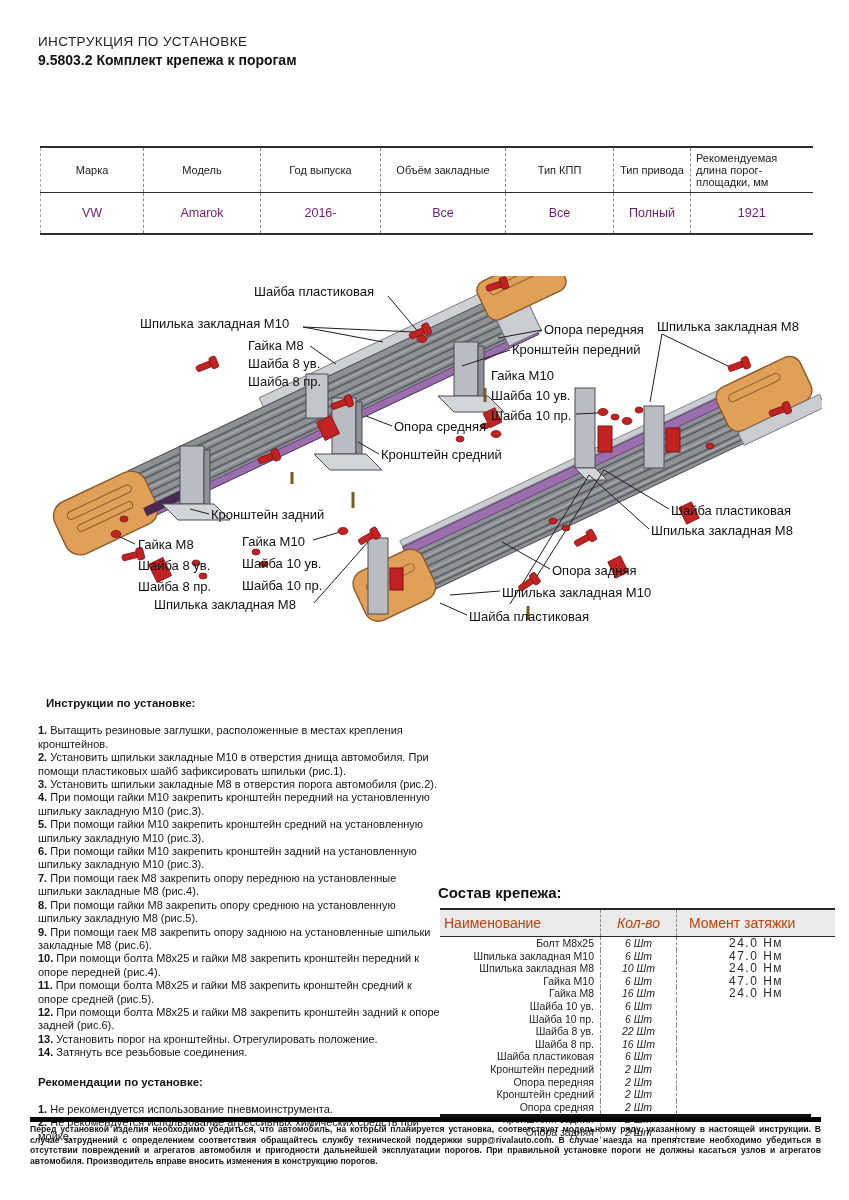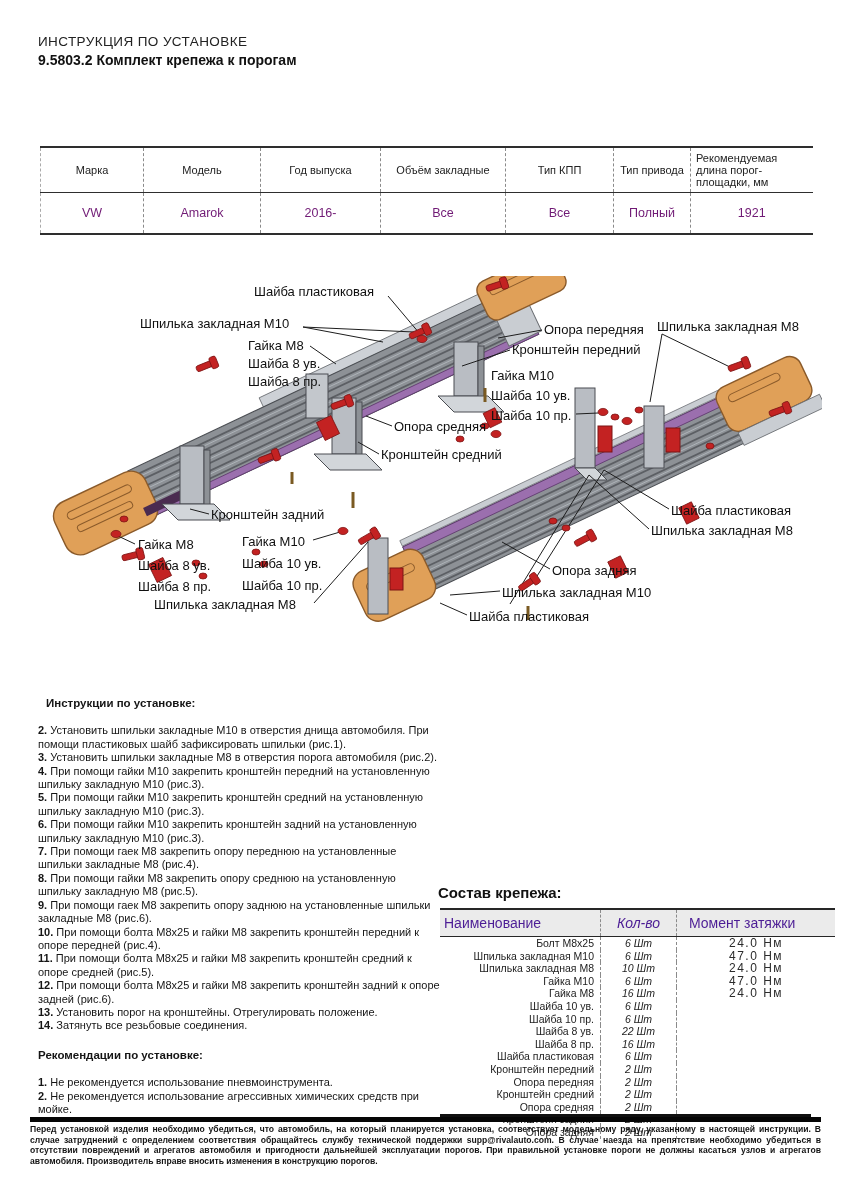--- a/index.html
+++ b/index.html
@@ -39,21 +39,21 @@
   .instructions{left:38px;top:697px;width:404px;font-size:11px;line-height:13.4px;color:#151515;}
   .ins-head{font-size:11.5px;font-weight:bold;margin:0 0 14px 0;padding-left:8px;}
   .ins-item{margin:0;}
   .rec-head{font-size:11.5px;font-weight:bold;margin:16px 0 14px 0;}
 
   
   .parts-head{left:438px;top:884px;font-size:15px;font-weight:bold;color:#111;}
   .ptable{left:440px;top:908px;width:371px;border-collapse:collapse;table-layout:fixed;}
   .ptable .phrow td{
     background:#ebebeb;border-top:2px solid #262626;border-bottom:1.5px solid #262626;
-    font-size:14px;color:#4c1d95;height:26px;
+    font-size:14px;color:#c2410c;height:26px;
   }
   .ptable td{padding:0 0;}
   .ptable .c-name{width:150px;text-align:right;padding-right:6px;}
   .ptable .c-qty{width:75px;text-align:center;border-left:1px dashed #8a8a8a;border-right:1px dashed #8a8a8a;font-style:italic;}
   .ptable .c-tq{width:146px;text-align:left;padding-left:52px;}
   .ptable .phrow .c-name{text-align:left;padding-left:4px;}
   .ptable .prow td{font-size:10.5px;height:12.6px;line-height:12.6px;color:#1c1c1c;}
   .ptable .prow .c-tq{font-family:Liberation Sans, sans-serif;font-size:12px;letter-spacing:1.5px;color:#2b2b2b;}
   .ptable .prow:last-child td{border-bottom:0;}
   .pbottom{left:440px;top:1114px;width:371px;border-top:3px solid #101010;height:0;}
@@ -315,20 +315,21 @@
   <div class="dlabel" style="left:124px;top:321px">Шпилька закладная М8</div>
   <div class="dlabel" style="left:641px;top:227px">Шайба пластиковая</div>
   <div class="dlabel" style="left:621px;top:247px">Шпилька закладная М8</div>
   <div class="dlabel" style="left:522px;top:287px">Опора задняя</div>
   <div class="dlabel" style="left:472px;top:309px">Шпилька закладная М10</div>
   <div class="dlabel" style="left:439px;top:333px">Шайба пластиковая</div>
 </div>
 
 <div class="abs instructions">
   <p class="ins-head">Инструкции по установке:</p>
+  <div class="ins-item"><b>1.</b> <span>Вытащить резиновые заглушки, расположенные в местах крепления кронштейнов.</span></div>
   <div class="ins-item"><b>2.</b> <span>Установить шпильки закладные М10 в отверстия днища автомобиля. При помощи пластиковых шайб зафиксировать шпильки (рис.1).</span></div>
   <div class="ins-item"><b>3.</b> <span>Установить шпильки закладные М8 в отверстия порога автомобиля (рис.2).</span></div>
   <div class="ins-item"><b>4.</b> <span>При помощи гайки М10 закрепить кронштейн передний на установленную шпильку закладную М10 (рис.3).</span></div>
   <div class="ins-item"><b>5.</b> <span>При помощи гайки М10 закрепить кронштейн средний на установленную шпильку закладную М10 (рис.3).</span></div>
   <div class="ins-item"><b>6.</b> <span>При помощи гайки М10 закрепить кронштейн задний на установленную шпильку закладную М10 (рис.3).</span></div>
   <div class="ins-item"><b>7.</b> <span>При помощи гаек М8 закрепить опору переднюю на установленные шпильки закладные М8 (рис.4).</span></div>
   <div class="ins-item"><b>8.</b> <span>При помощи гайки М8 закрепить опору среднюю на установленную шпильку закладную М8 (рис.5).</span></div>
   <div class="ins-item"><b>9.</b> <span>При помощи гаек М8 закрепить опору заднюю на установленные шпильки закладные М8 (рис.6).</span></div>
   <div class="ins-item"><b>10.</b> <span>При помощи болта М8х25 и гайки М8 закрепить кронштейн передний к опоре передней (рис.4).</span></div>
   <div class="ins-item"><b>11.</b> <span>При помощи болта М8х25 и гайки М8 закрепить кронштейн средний к опоре средней (рис.5).</span></div>

